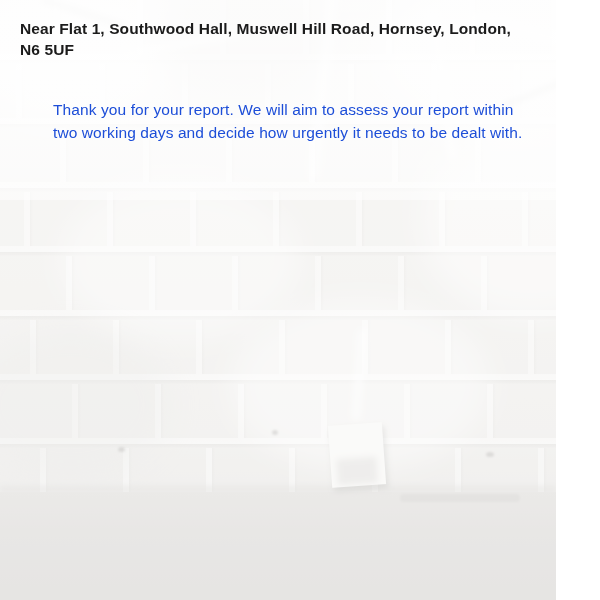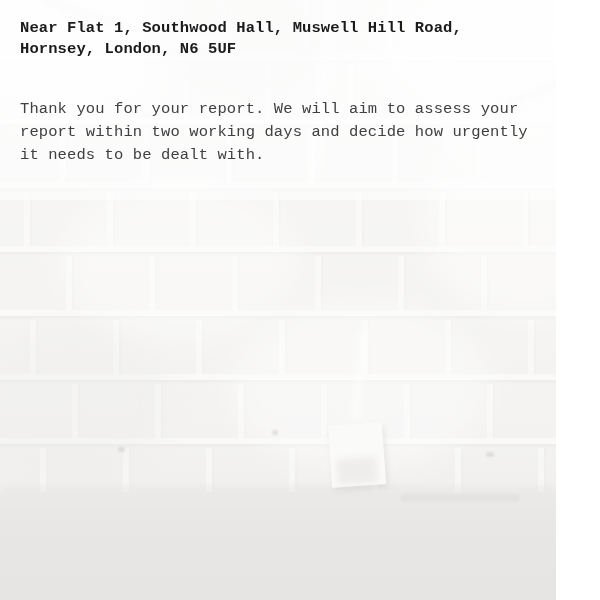--- a/index.html
+++ b/index.html
@@ -5,21 +5,21 @@
   html, body {
     margin: 0;
     padding: 0;
     background: #ffffff;
   }
   #page {
     position: relative;
     width: 556px;
     height: 600px;
     overflow: hidden;
-    font-family: Liberation Mono, monospace;
+    font-family: Liberation Sans, sans-serif;
     background: #e8e7e4;
   }
 
   
   .photo {
     position: absolute;
     inset: 0;
     background-color: #e9e8e5;
     overflow: hidden;
   }
@@ -149,24 +149,25 @@
     font-size: 15.5px;
     font-weight: bold;
     color: #1b1b1b;
     line-height: 21px;
     letter-spacing: 0.1px;
     max-width: 545px;
   }
   .message {
     margin-top: 38px;
     font-size: 15.5px;
-    color: #404040;
+    color: #1d4ed8;
     line-height: 23px;
     letter-spacing: 0.1px;
     max-width: 548px;
+    margin-left: 33px;
   }
 </style>
 </head>
 <body>
 
 <div id="page">
 
   <div class="photo">
     <div class="photo-base"></div>
 

